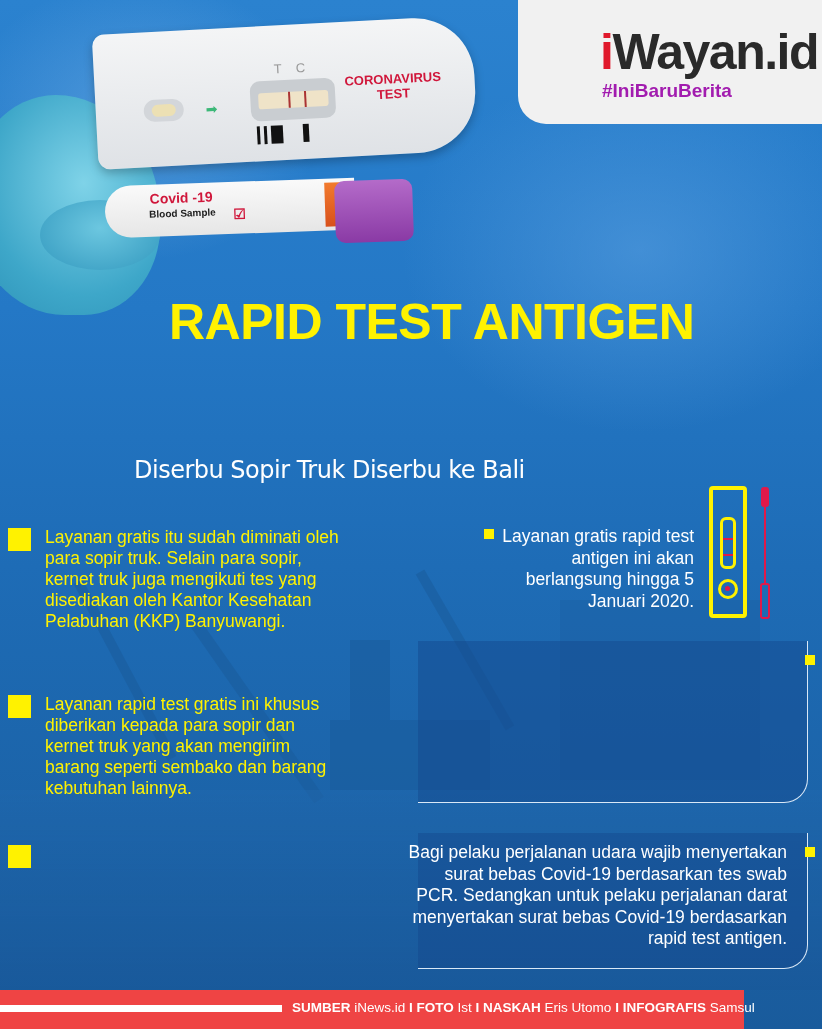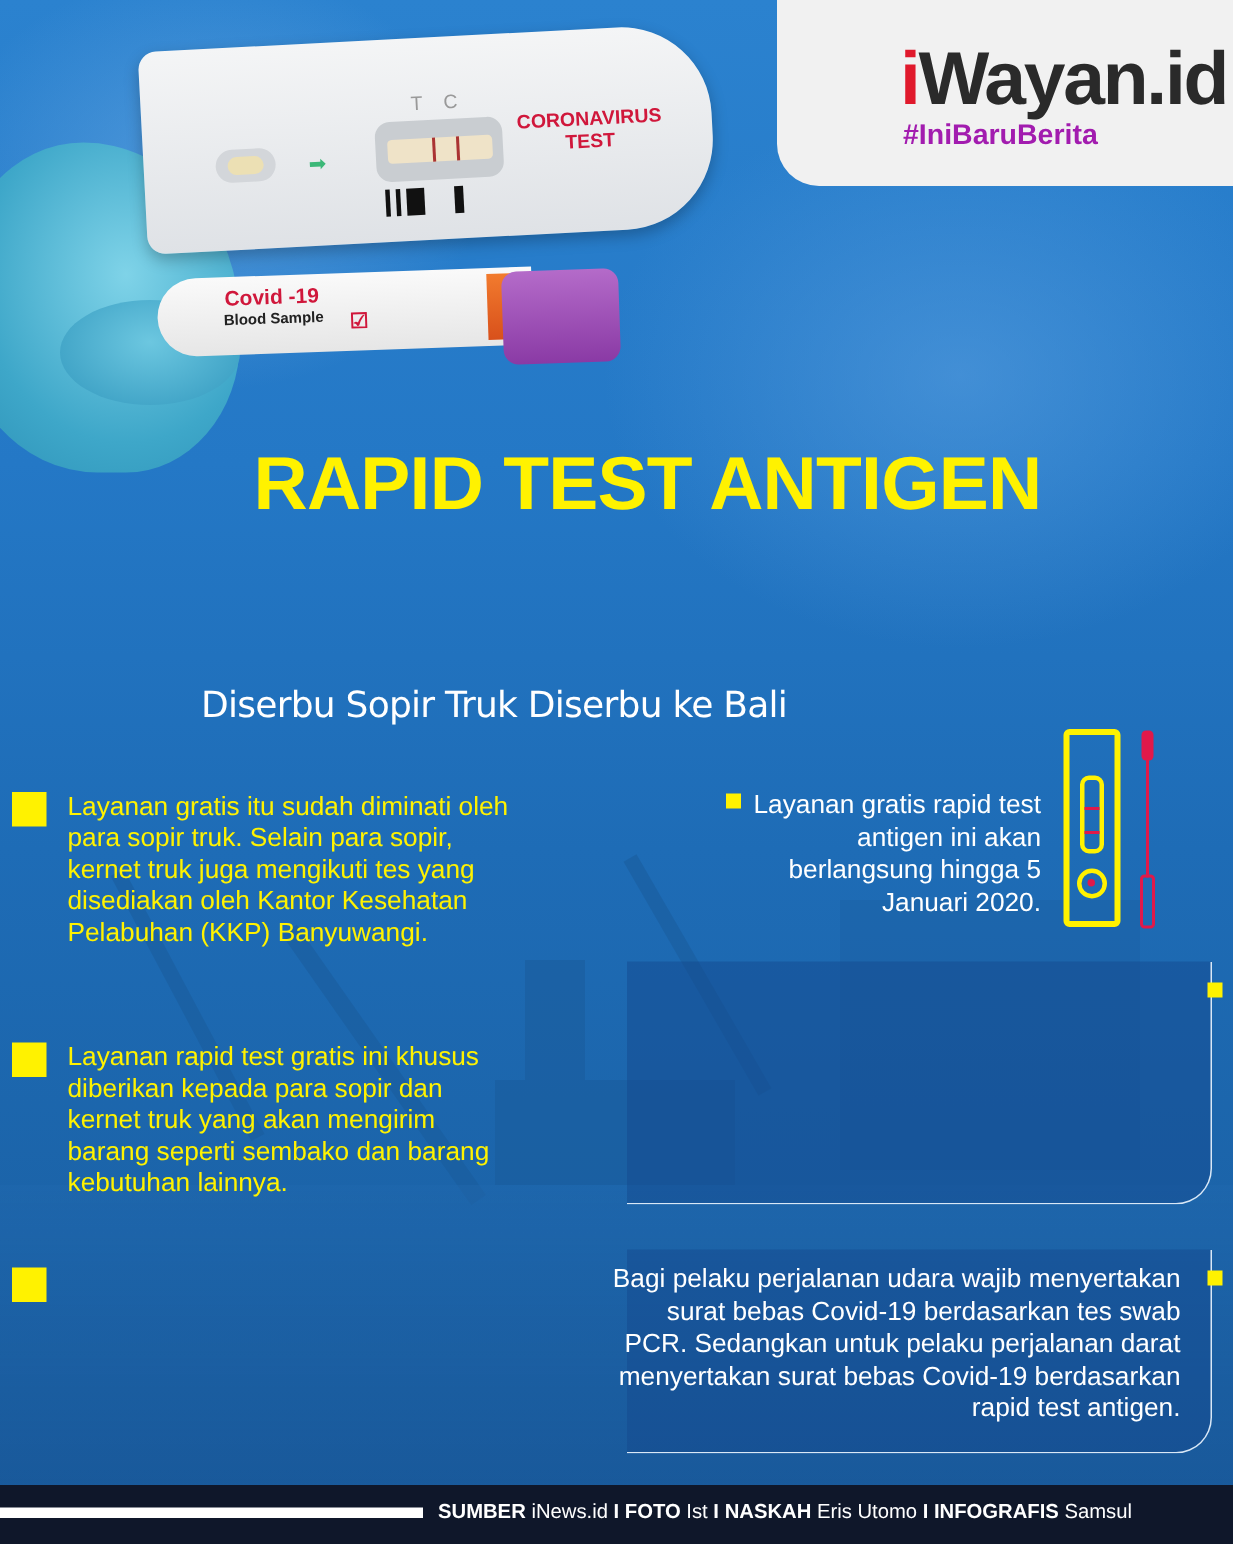--- a/index.html
+++ b/index.html
@@ -88,21 +88,21 @@
   .ticon .line1, .ticon .line2 { position: absolute; left: 0px; width: 10px; height: 2px; background: #e0194a; }
   .ticon .line1 { top: 18px; } .ticon .line2 { top: 34px; }
   .ticon .circ { position: absolute; left: 5px; top: 89px; width: 20px; height: 20px; border: 3.5px solid #fff200; border-radius: 50%; }
   .ticon .dot { position: absolute; left: 4px; top: 4px; width: 5px; height: 5px; background: #e0194a; border-radius: 50%; }
   .swab { position: absolute; left: 759px; top: 487px; width: 12px; height: 132px; }
   .swab .tip { position: absolute; left: 2px; top: 0; width: 8px; height: 20px; background: #e0194a; border-radius: 3px; }
   .swab .stick { position: absolute; left: 5px; top: 18px; width: 2px; height: 80px; background: #e0194a; }
   .swab .handle { position: absolute; left: 1px; top: 96px; width: 10px; height: 36px; border: 2.5px solid #e0194a; border-radius: 3px; }
 
   
-  .footer { position: absolute; left: 0; top: 990px; width: 822px; height: 39px; background: #0f172a; }
+  .footer { position: absolute; left: 0; top: 990px; width: 744px; height: 39px; background: #ef4444; }
   .footer .bar { position: absolute; left: 0; top: 15px; width: 282px; height: 7px; background: #ffffff; }
   .footer .credits { position: absolute; left: 292px; top: 10px; color: #fff; font-size: 13.5px; white-space: nowrap; }
   .footer b { font-weight: bold; }
 </style>
 </head>
 <body>
 
 <div class="bg"></div>
 
 <div class="scene">

